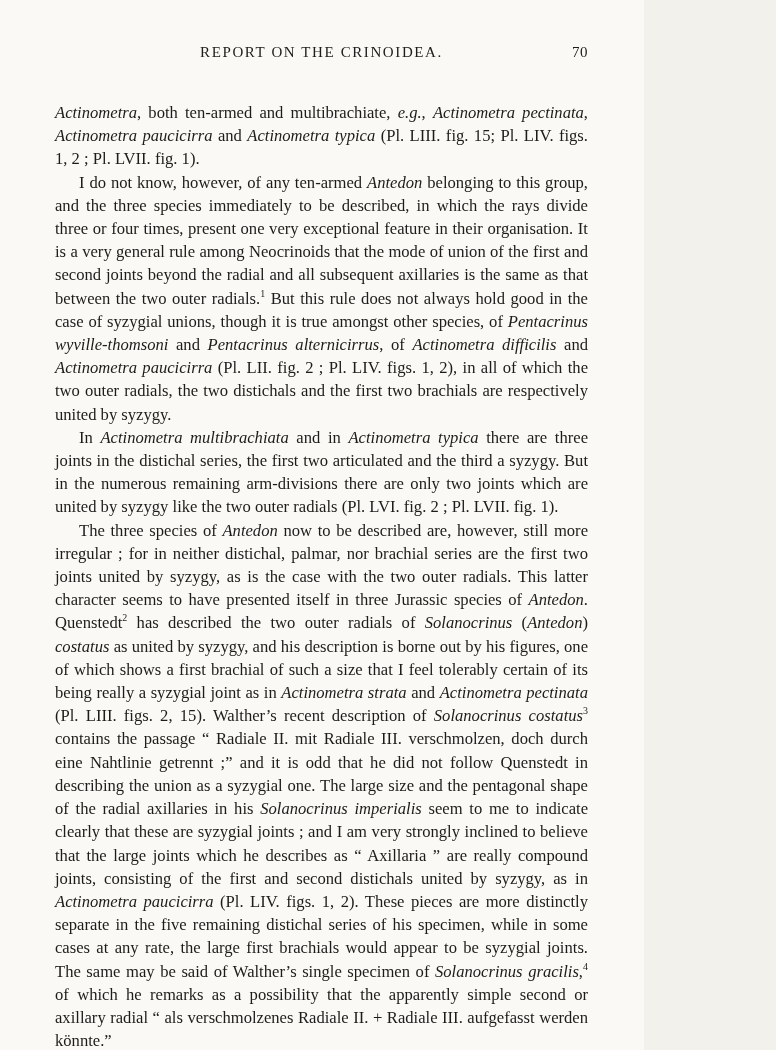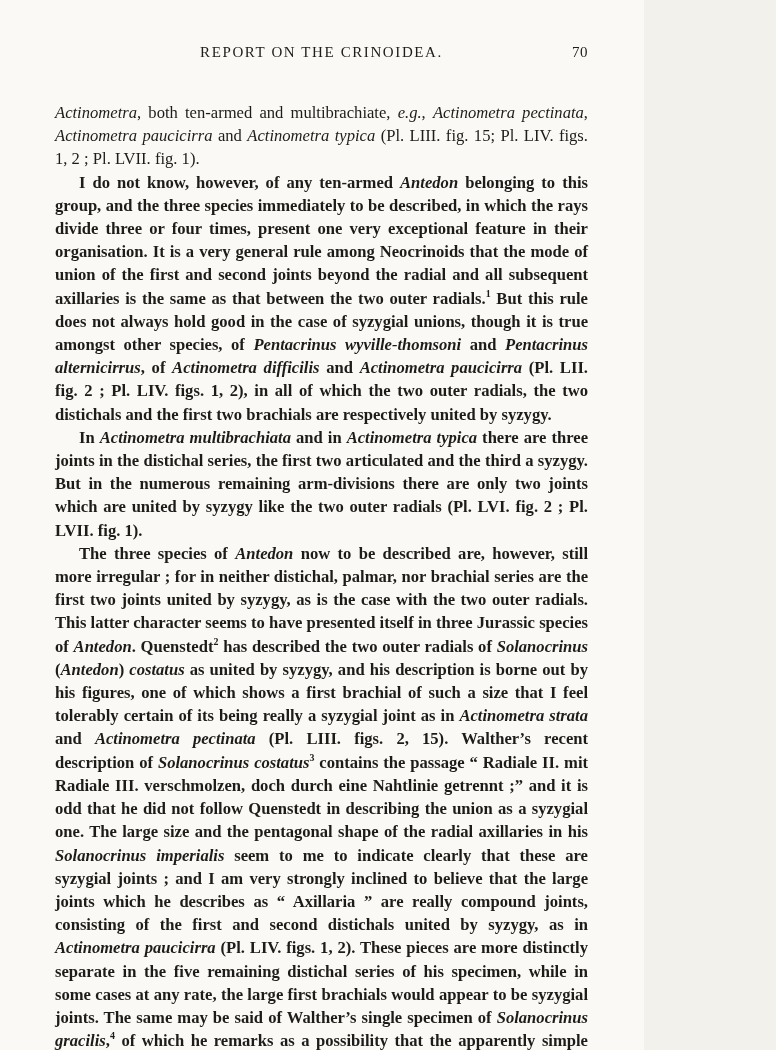--- a/index.html
+++ b/index.html
@@ -28,21 +28,21 @@
     position: absolute;
     right: 0; top: 0;
     letter-spacing: 0.5px;
   }
   .body-text {
     font-size: 16.6px;
     line-height: 23.2px;
     text-align: justify;
   }
   p.para { margin: 0; }
-  p.para.indent { text-indent: 24px; font-weight: bold; }
+  p.para.indent { text-indent: 24px; }
   i { font-style: italic; }
   sup {
     font-size: 0.6em;
     line-height: 0;
     vertical-align: super;
   }
   .footnotes {
     display: flex;
     margin-top: 17px;
     font-size: 13px;

